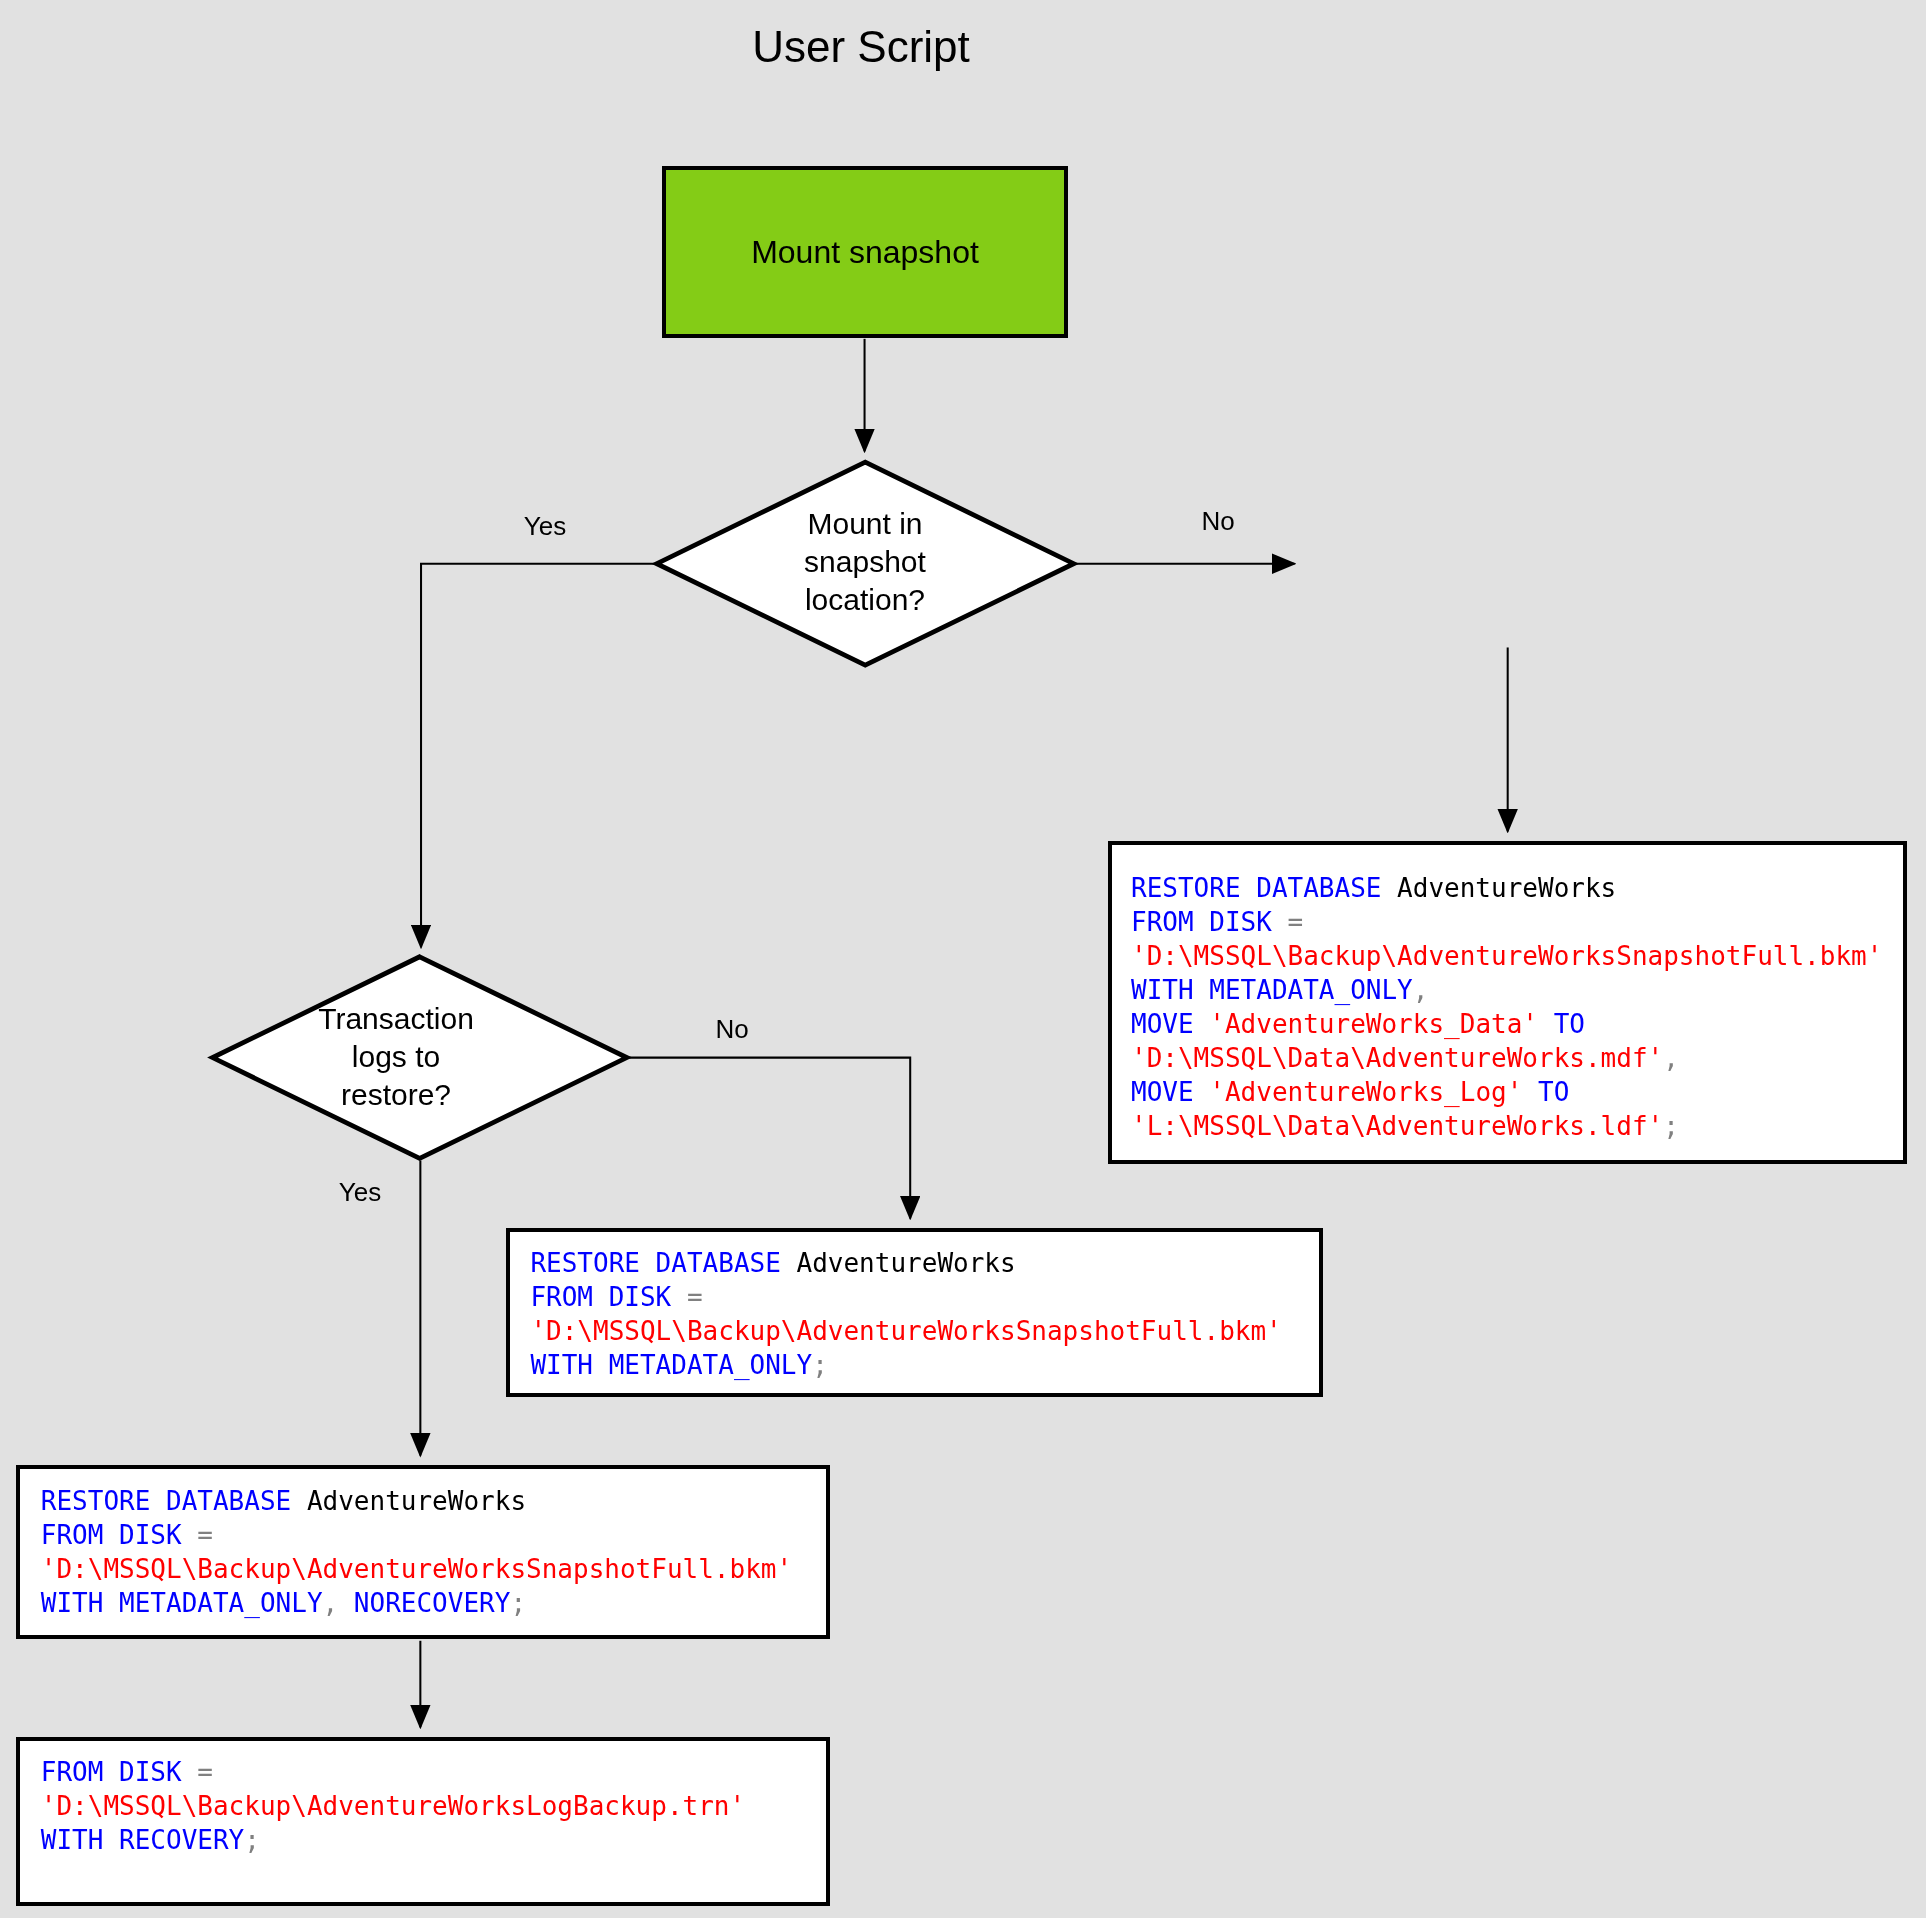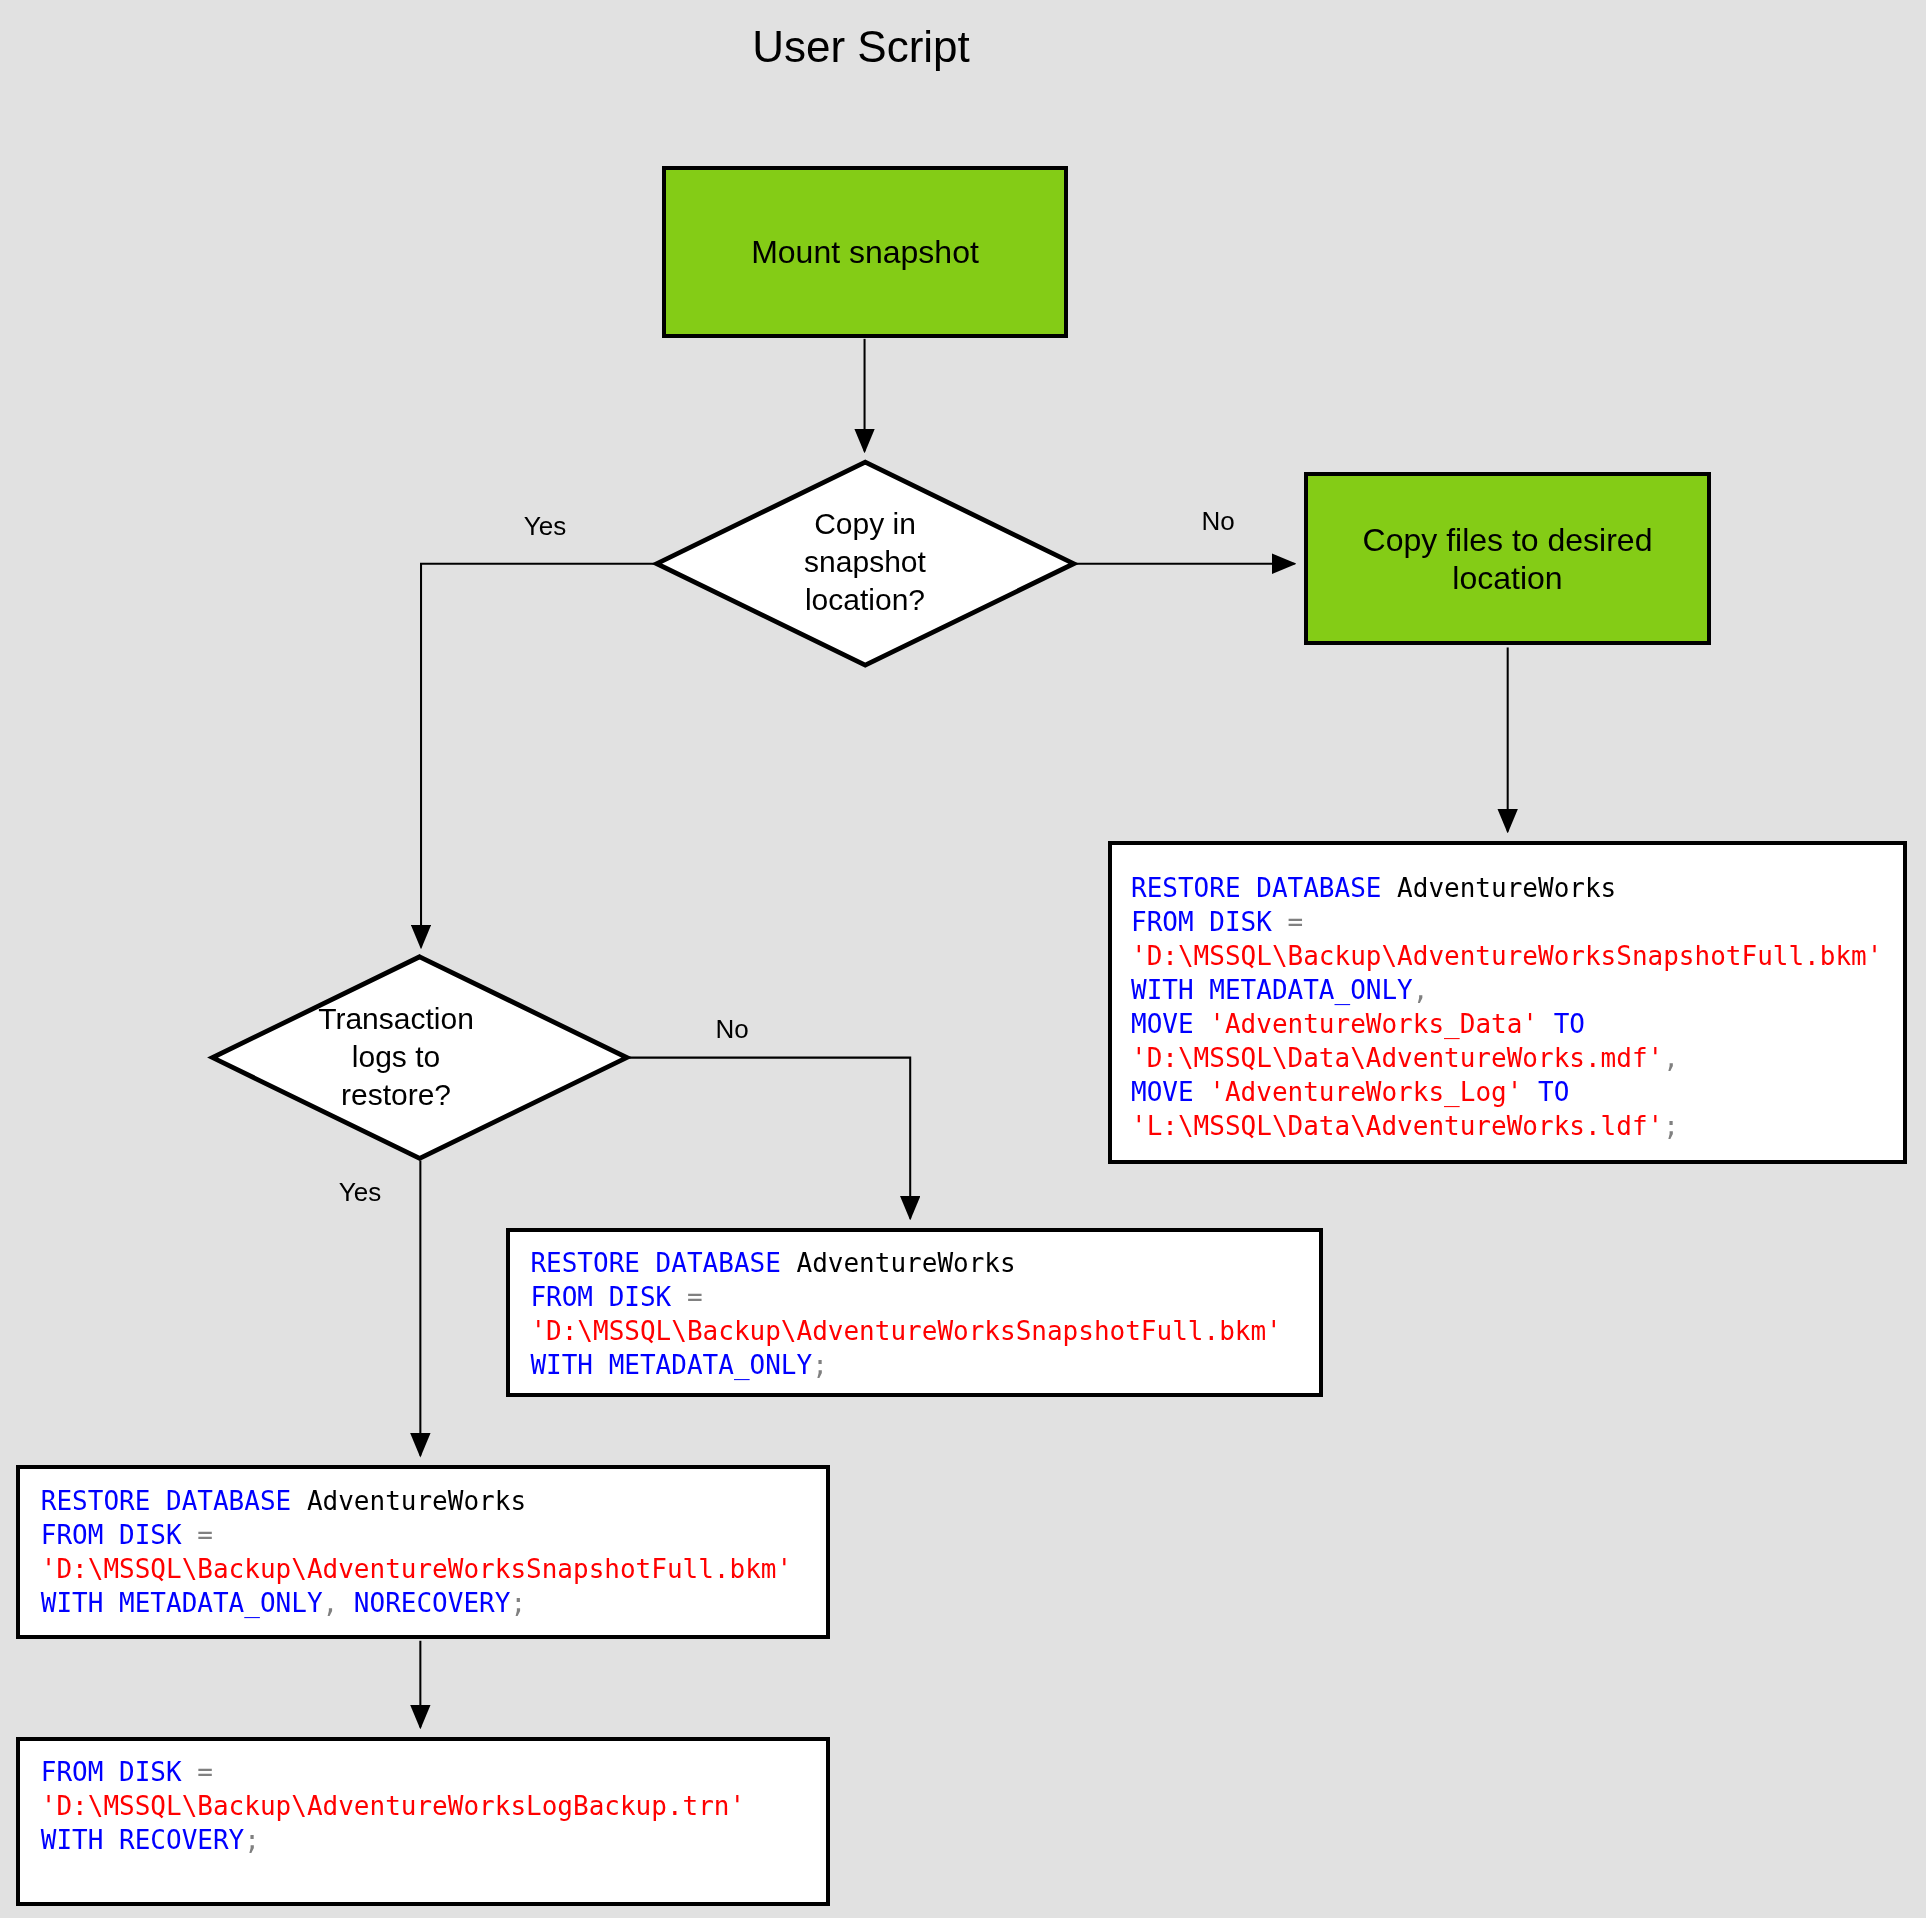--- a/index.html
+++ b/index.html
@@ -59,26 +59,23 @@
     <polygon points="1270,678 1576,827 1270,976 964,827" fill="#FFFFFF" stroke="#000" stroke-width="7"></polygon>
     <polygon points="616,1404 920,1552 616,1700 312,1552" fill="#FFFFFF" stroke="#000" stroke-width="7"></polygon>
   </svg>
 
   <div class="title">User Script</div>
 
   <div class="proc" style="left:662px;top:166px;width:406px;height:172px;">
     <span>Mount snapshot</span>
   </div>
 
-  <div class="proc" style="left:1304px;top:472px;width:407px;height:173px;padding:0 33px;">
-    <span>Copy files to desired location</span>
-  </div>
 
   <div class="diamond-label" style="left:865px;top:562px;">
-    <div>Copy in</div>
+    <div>Mount in</div>
     <div>snapshot</div>
     <div>location?</div>
   </div>
 
   <div class="diamond-label" style="left:396px;top:1057px;">
     <div>Transaction</div>
     <div>logs to</div>
     <div>restore?</div>
   </div>
 

